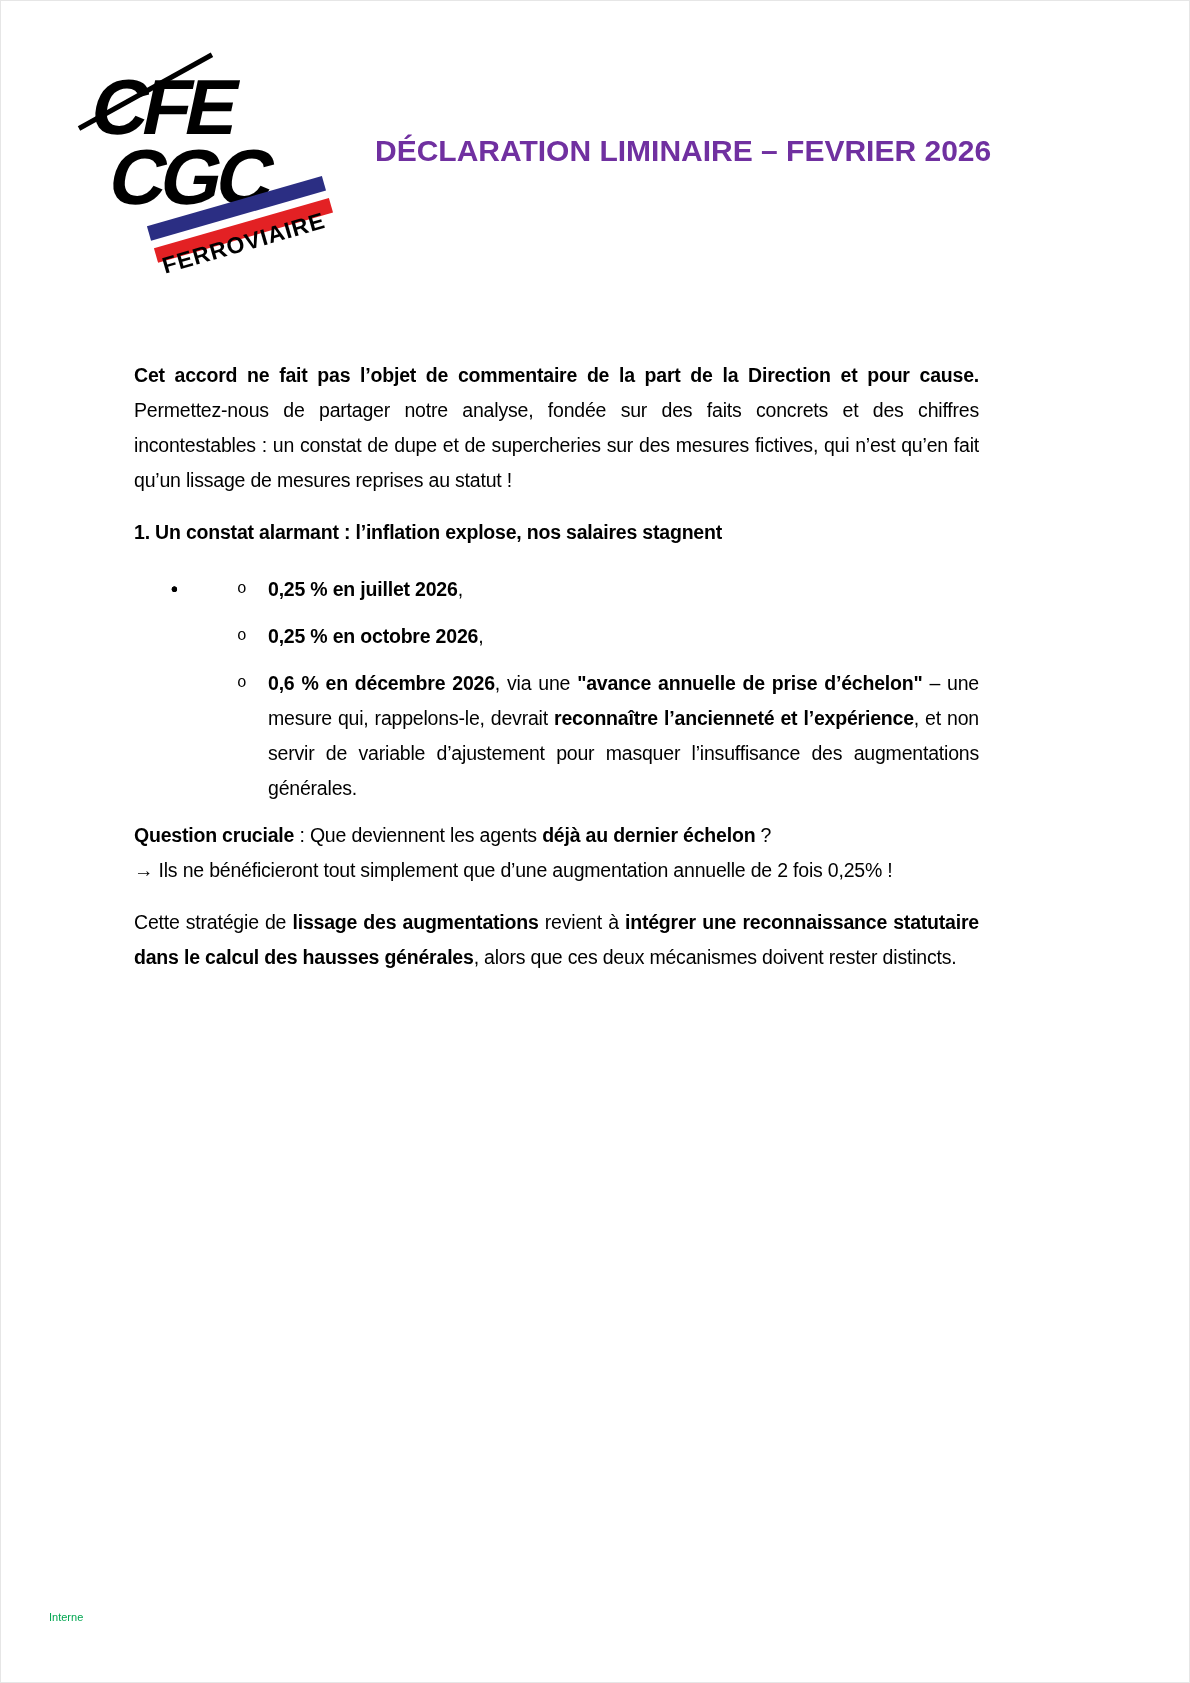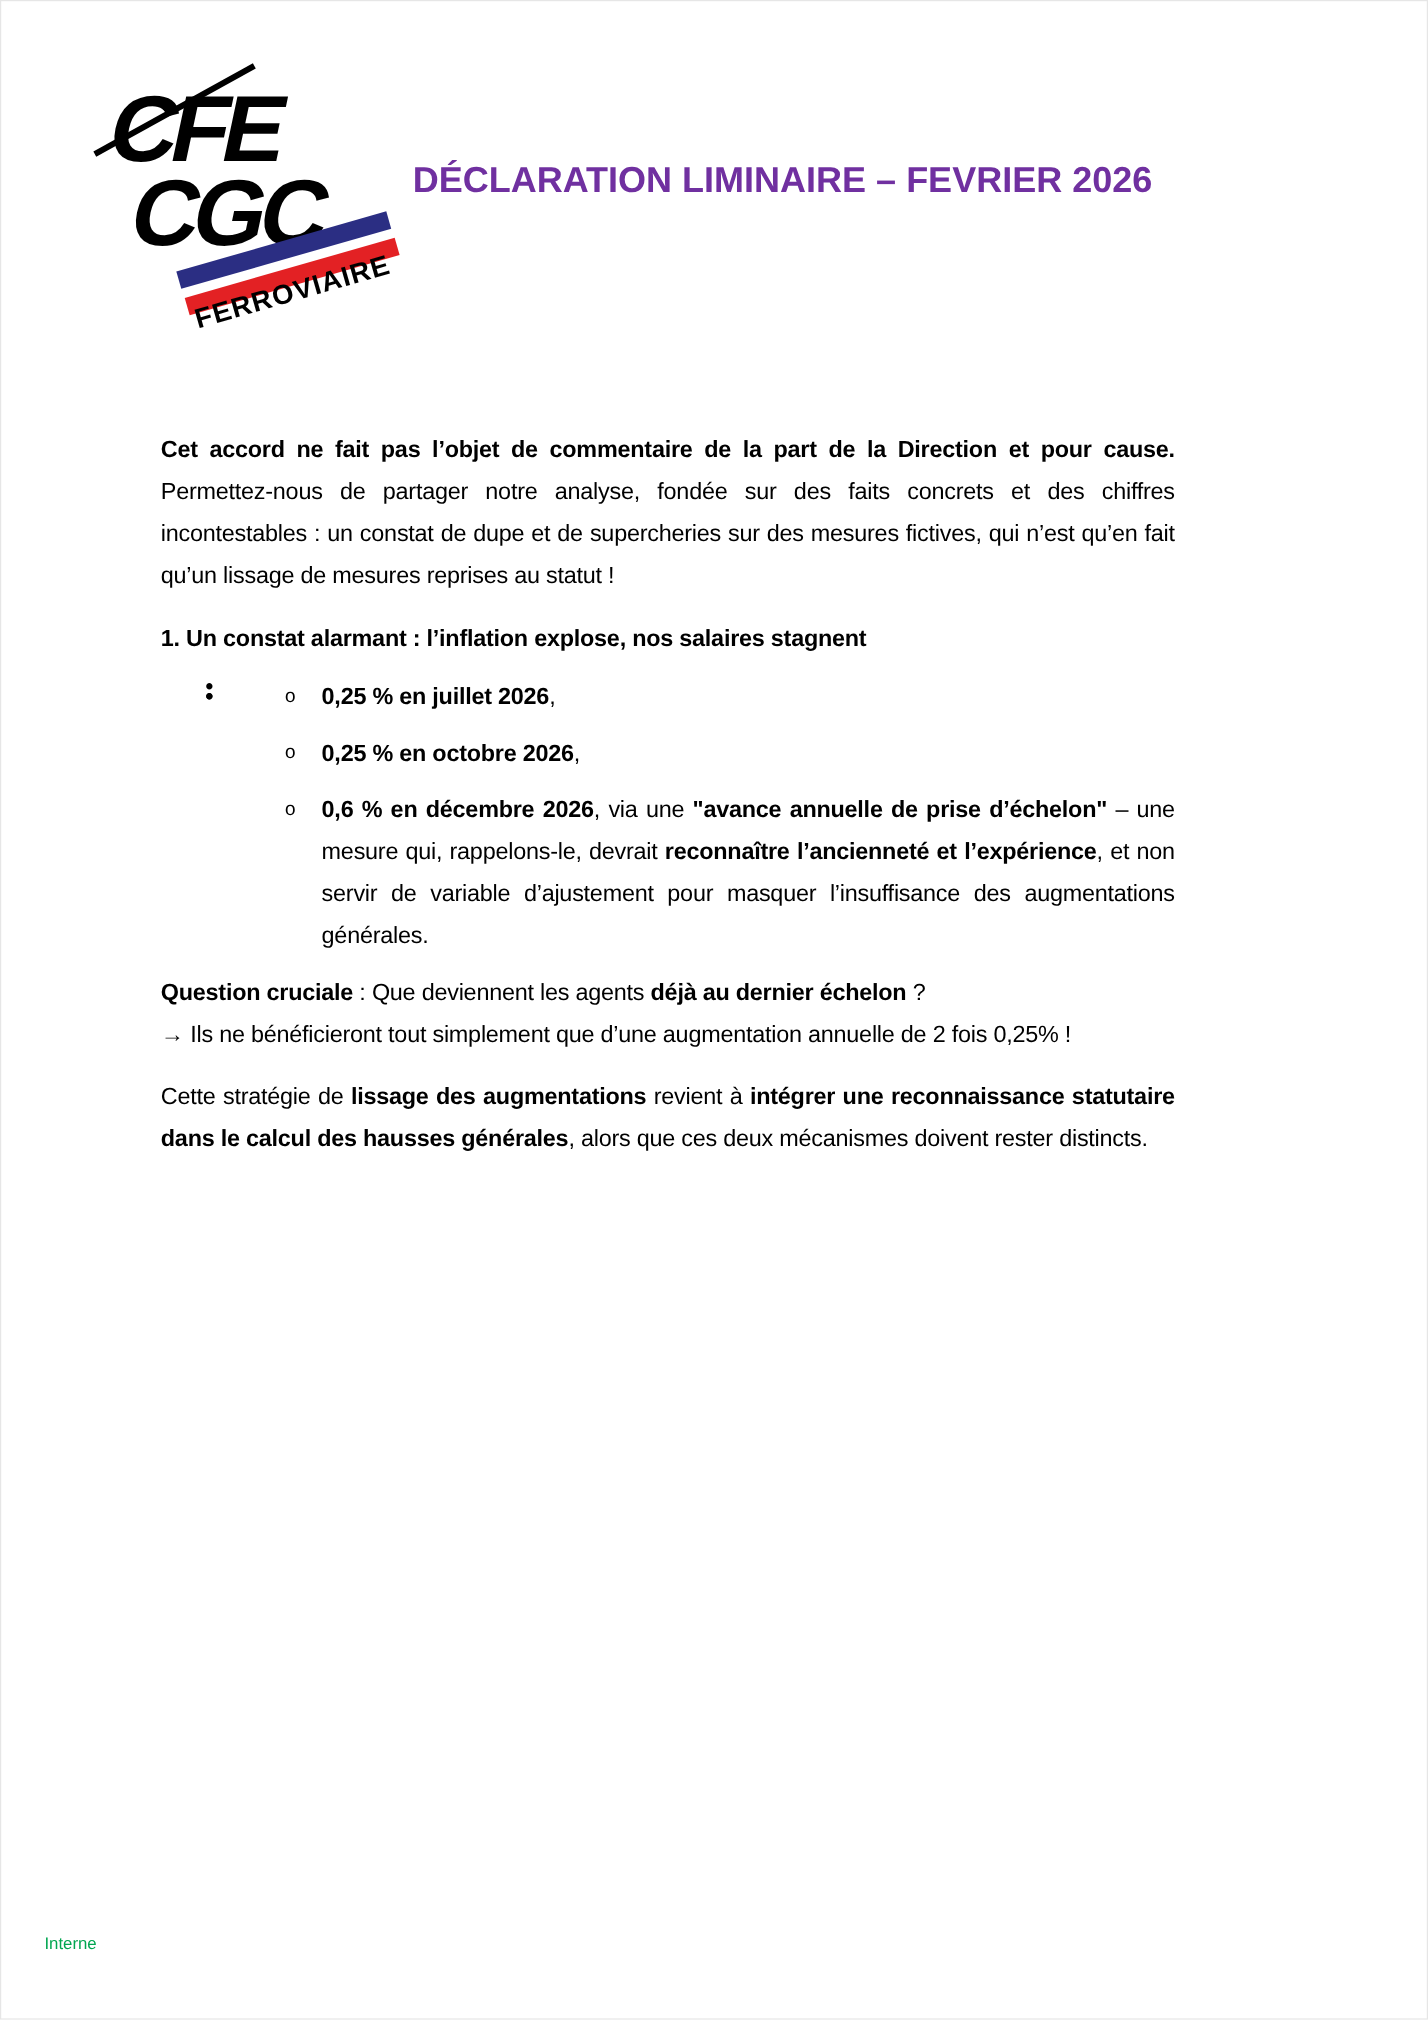--- a/index.html
+++ b/index.html
@@ -41,51 +41,51 @@
     position:absolute; left:343px; top:133px; width:650px;
     font-size:30px; font-weight:bold; color:#7030A0; white-space:nowrap;
   }
 
   
   .content {
     position:absolute; left:133px; top:357px; width:845px;
     font-size:19.5px; line-height:35px; letter-spacing:-0.2px;
   }
   .para { text-align:justify; margin-bottom:17px; }
-  .heading { font-weight:bold; text-align:left; margin-top:6px; margin-bottom:5px; }
+  .heading { font-weight:bold; text-align:left; margin-top:6px; margin-bottom:22px; }
   .b { font-weight:bold; }
   .li { position:relative; text-align:justify; }
   .l1 { padding-left:72px;  margin-bottom:14px; }
   .l2 { padding-left:134px; margin-bottom:12px; }
   .l1 > .marker { position:absolute; left:37px; top:0; }
   .l2 > .marker {
     position:absolute; left:103px; top:0;
     font-family:"Liberation Mono", monospace; font-size:16px;
   }
 
   
   .footer-label {
-    position:absolute; left:36px; top:1610px; font-size:14px; color:#00A650;text-align:center;
+    position:absolute; left:48px; top:1610px; font-size:11px; color:#00A650;text-align:center;
   }
 </style>
 </head>
 <body>
 
 <div class="page">
 
   <div class="logo">
     <div class="slash-top"></div>
     <div class="logo-letters cfe">CFE</div>
     <div class="logo-letters cgc">CGC</div>
     <div class="stripe stripe-blue" style="background: rgb(43, 46, 131);"></div>
     <div class="stripe stripe-red" style="background: rgb(227, 33, 36);"></div>
     <div class="ferroviaire">FERROVIAIRE</div>
   </div>
 
-  <div class="doc-title" style="color: rgb(112, 48, 160);">DÉCLARATION LIMINAIRE – FEVRIER 2026</div>
+  <div class="doc-title" style="color: rgb(112, 48, 160); margin-left: 31px;">DÉCLARATION LIMINAIRE – FEVRIER 2026</div>
 
   <div class="content">
       <div class="para"><span class="b">Cet accord ne fait pas l’objet de commentaire de la part de la Direction et pour cause.</span><span> Permettez-nous de partager notre analyse, fondée sur des faits concrets et des chiffres incontestables : un constat de dupe et de supercheries sur des mesures fictives, qui n’est qu’en fait qu’un lissage de mesures reprises au statut !</span></div>
       <div class="para heading"><span class="b">1. Un constat alarmant : l’inflation explose, nos salaires stagnent</span></div>
       <div class="li l1"><span class="marker">•</span></div>
       <div class="li l1"><span class="marker">•</span></div>
       <div class="li l1"><span class="marker">•</span></div>
       <div class="li l2"><span class="marker">o</span><span class="li-text"><span class="b">0,25 % en juillet 2026</span><span>,</span></span></div>
       <div class="li l2"><span class="marker">o</span><span class="li-text"><span class="b">0,25 % en octobre 2026</span><span>,</span></span></div>
       <div class="li l2"><span class="marker">o</span><span class="li-text"><span class="b">0,6 % en décembre 2026</span><span>, via une </span><span class="b">"avance annuelle de prise d’échelon"</span><span> – une mesure qui, rappelons-le, devrait </span><span class="b">reconnaître l’ancienneté et l’expérience</span><span>, et non servir de variable d’ajustement pour masquer l’insuffisance des augmentations générales.</span></span></div>

